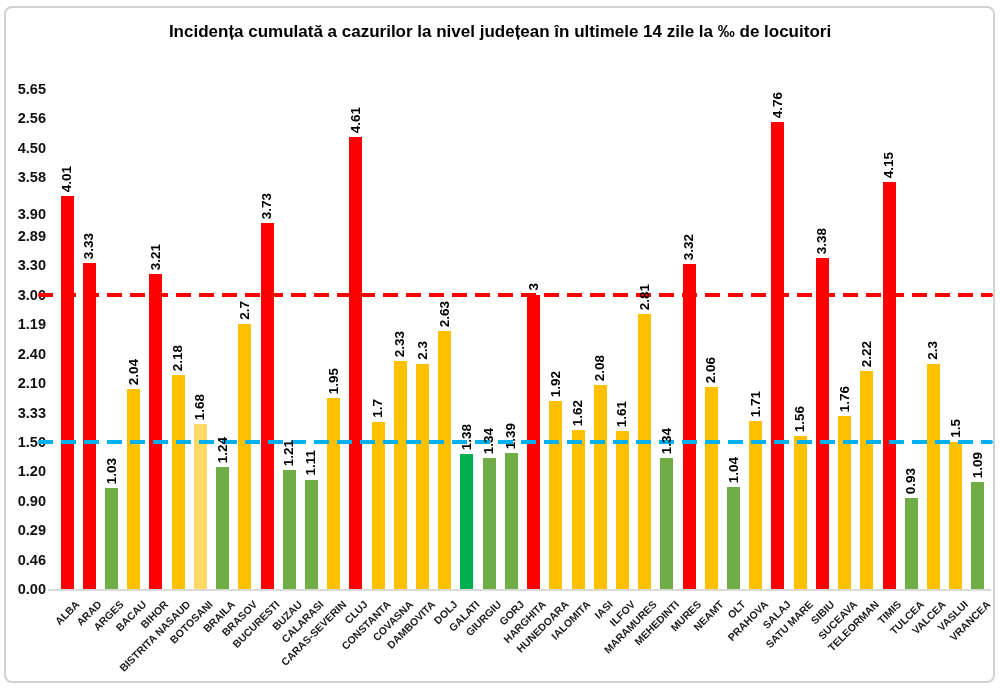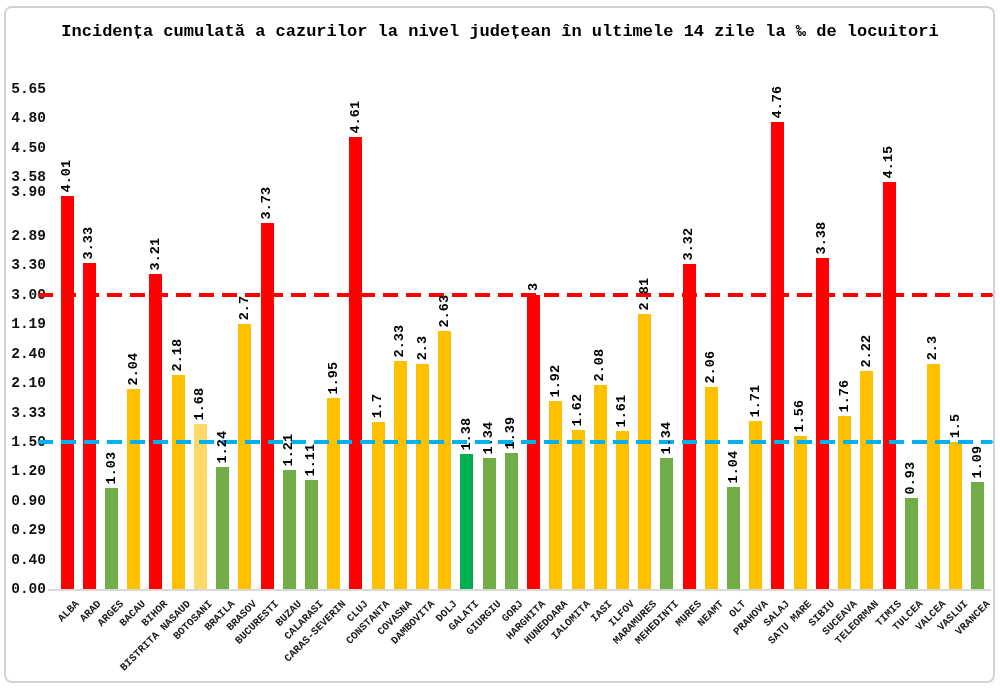--- a/index.html
+++ b/index.html
@@ -1,21 +1,21 @@
 <!DOCTYPE html>
 <html><head>
 <meta charset="utf-8">
 <style>
   html, body { margin: 0; padding: 0; background: #ffffff; }
   .chart {
     position: relative;
     width: 1000px;
     height: 688px;
     background: #ffffff;
-    font-family: Liberation Mono, monospace;
+    font-family: Liberation Sans, sans-serif;
     overflow: hidden;
   }
   .frame {
     position: absolute;
     left: 4px; top: 6px;
     width: 991px; height: 677px;
     border: 2px solid #d2d2d2;
     border-radius: 8px;
     box-sizing: border-box;
     background: #ffffff;
@@ -91,36 +91,36 @@
   }
 </style>
 </head>
 <body>
 
 <div class="chart">
   <div class="frame"></div>
   <div class="title">Incidența cumulată a cazurilor la nivel județean în ultimele 14 zile la ‰ de locuitori</div>
   <div id="yaxis">
       <div class="ytick" style="top: 80px;">5.65</div>
-      <div class="ytick" style="top: 109.412px;">4.80</div>
+      <div class="ytick" style="top: 109.412px;">2.56</div>
       <div class="ytick" style="top: 138.824px;">4.50</div>
       <div class="ytick" style="top: 168.235px;">3.58</div>
-      <div class="ytick" style="top: 183px;">3.90</div>
+      <div class="ytick" style="top: 205px;">3.90</div>
       <div class="ytick" style="top: 227.059px;">2.89</div>
       <div class="ytick" style="top: 256.471px;">3.30</div>
       <div class="ytick" style="top: 285.882px;">3.00</div>
       <div class="ytick" style="top: 315.294px;">1.19</div>
       <div class="ytick" style="top: 344.706px;">2.40</div>
       <div class="ytick" style="top: 374.118px;">2.10</div>
       <div class="ytick" style="top: 403.529px;">3.33</div>
       <div class="ytick" style="top: 432.941px;">1.50</div>
       <div class="ytick" style="top: 462.353px;">1.20</div>
       <div class="ytick" style="top: 491.765px;">0.90</div>
       <div class="ytick" style="top: 521.176px;">0.29</div>
-      <div class="ytick" style="top: 550.588px;">0.40</div>
+      <div class="ytick" style="top: 550.588px;">0.46</div>
       <div class="ytick" style="top: 580px;">0.00</div>
     </div>
   <div id="plot" class="plot">
       <div class="bar" style="left: 4.60714px; height: 393px; background: rgb(255, 0, 0);"></div>
       <div class="vlabel" style="left: 2.10714px; bottom: 397px;">4.01</div>
       <div class="bar" style="left: 26.8214px; height: 326px; background: rgb(255, 0, 0);"></div>
       <div class="vlabel" style="left: 24.3214px; bottom: 330px;">3.33</div>
       <div class="bar" style="left: 49.0357px; height: 101px; background: rgb(112, 173, 71);"></div>
       <div class="vlabel" style="left: 46.5357px; bottom: 105px;">1.03</div>
       <div class="bar" style="left: 71.25px; height: 200px; background: rgb(255, 192, 0);"></div>

